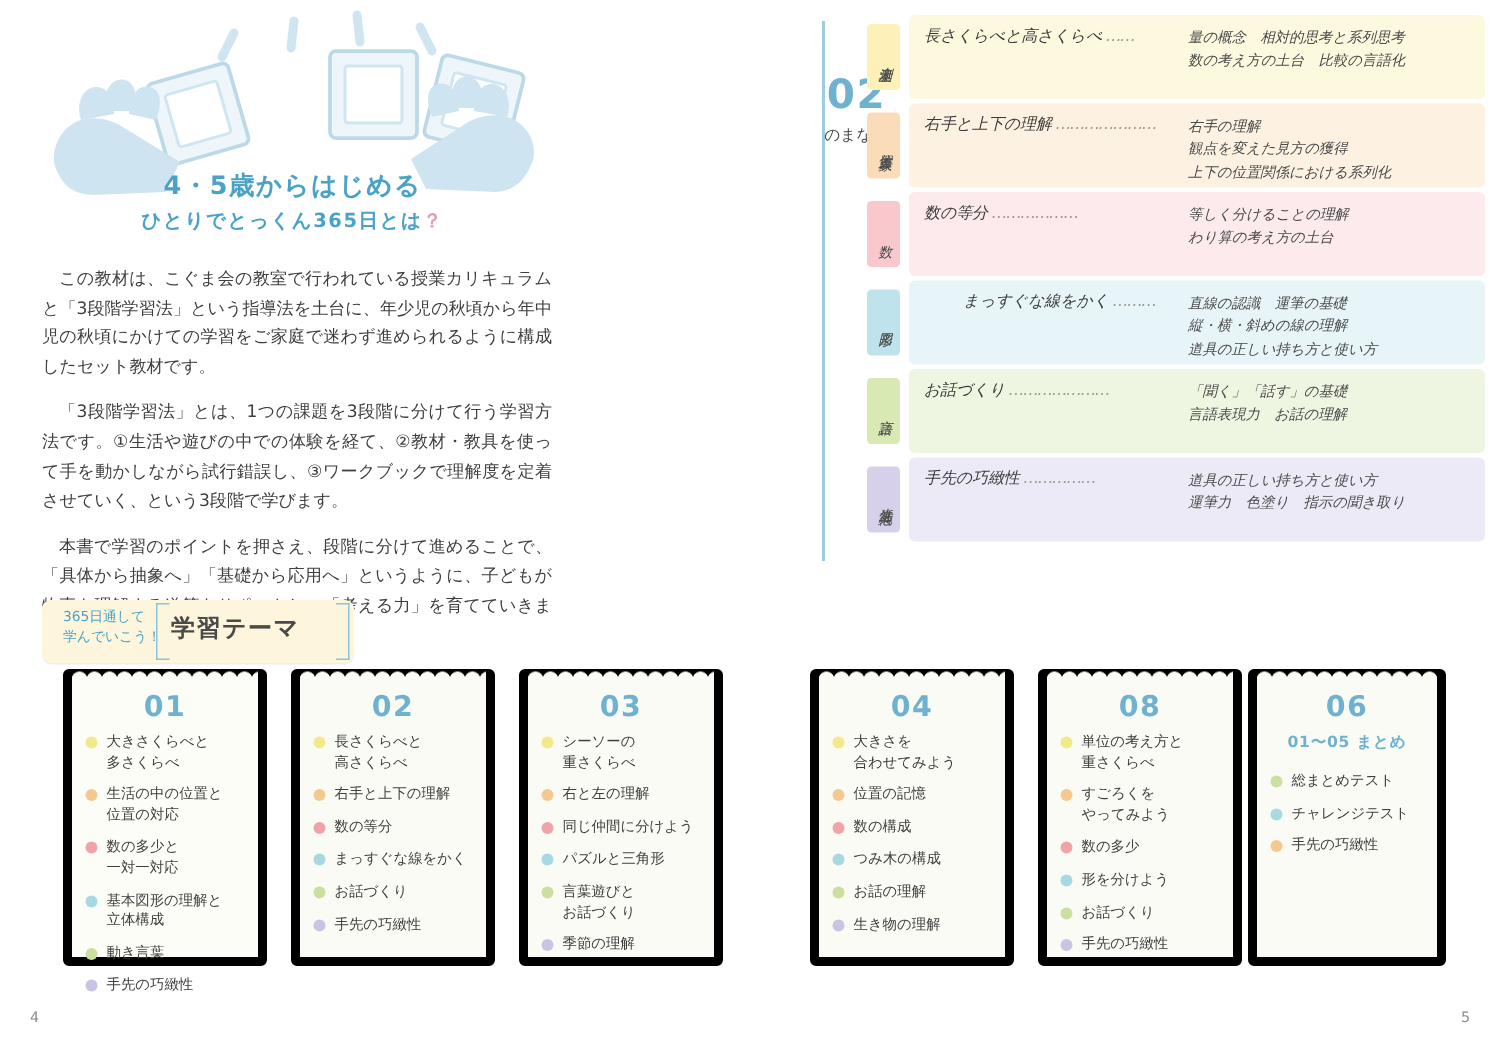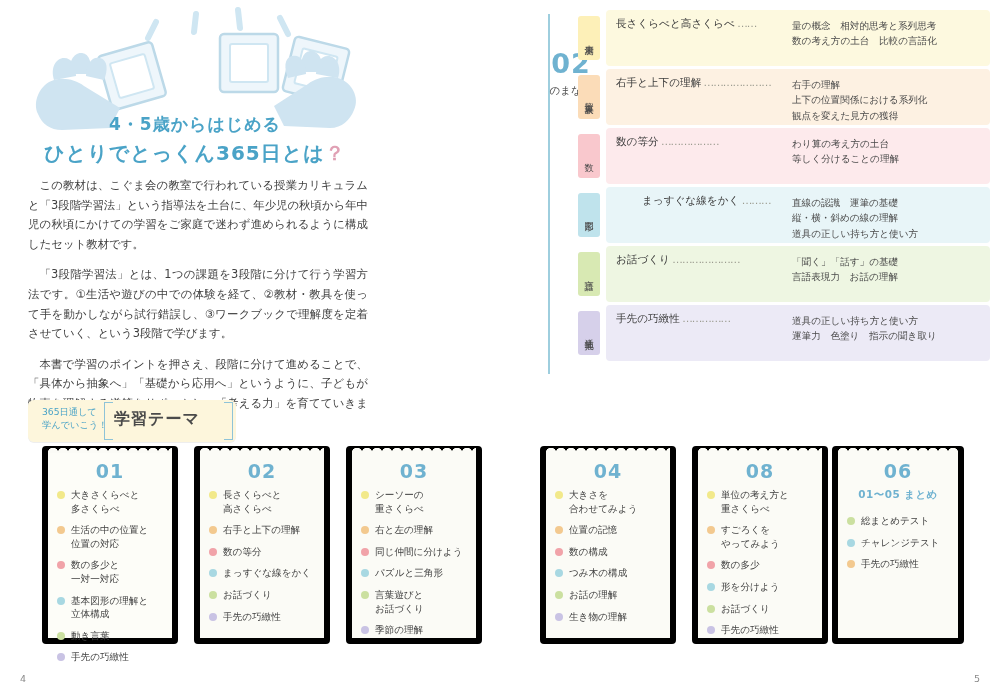--- a/index.html
+++ b/index.html
@@ -19,21 +19,21 @@
 
   .hero { position: absolute; left: 24px; top: 6px; width: 340px; height: 130px; }
   .hero svg { display: block; }
 
   .hero-title { position: absolute; left: 30px; top: 112px; width: 330px; text-align: center; }
   .hero-title .l1 {
     font-size: 17px; color: #4aa3c7; letter-spacing: 1px; line-height: 1.5;
     font-family: "DejaVu Sans", sans-serif; font-weight: 700;
   }
   .hero-title .l2 {
-    font-size: 20px; color: #4aa3c7; letter-spacing: 1px; line-height: 1.5;
+    font-size: 13px; color: #4aa3c7; letter-spacing: 1px; line-height: 1.5;
     font-family: "DejaVu Sans", sans-serif; font-weight: 700;
   }
   .hero-title .l2 .q { color: #e0a0b4; }
 
   .body-copy { position: absolute; left: 28px; top: 176px; width: 340px; }
   .body-copy p {
     margin: 0 0 11px 0;
     font-size: 11.4px; line-height: 1.72; color: #3f3f3f;
     text-align: justify;
     font-family: "DejaVu Sans", sans-serif;
@@ -110,21 +110,21 @@
   .chapter .clabel {
     margin-top: 4px; font-size: 10.5px; color: #4a4a4a; line-height: 1.35;
     font-family: "DejaVu Sans", sans-serif;
   }
   .spine {
     position: absolute; left: 28px; top: 14px; width: 2px; height: 360px;
     background: #9ecede;
   }
 
   .rows { position: absolute; left: 58px; top: 10px; width: 412px; }
-  .row { position: relative; height: 56px; margin-bottom: 3px; }
+  .row { position: relative; height: 56px; margin-bottom: 3px; font-style: italic; }
   .row .tag {
     position: absolute; left: 0; top: 6px; width: 22px; height: 44px;
     border-radius: 3px; display: flex; align-items: center; justify-content: center;
   }
   .row .tag span {
     font-size: 9.2px; color: #4a4a4a; writing-mode: vertical-rl;
     letter-spacing: 1px; font-family: "DejaVu Sans", sans-serif; line-height: 1.1;
   }
   .row .panel {
     position: absolute; left: 28px; right: 0; top: 0; height: 56px;
@@ -307,34 +307,34 @@
           </div>
         </div>
         <div class="row">
           <div class="tag" style="background: rgb(251, 220, 184);">
             <span>位置表象</span>
           </div>
           <div class="panel" style="background: rgb(253, 241, 226);">
             <div class="head">右手と上下の理解<span class="lead"> …………………</span></div>
             <div class="subs">
               <div>右手の理解</div>
+              <div>観点を変えた見方の獲得</div>
               <div>上下の位置関係における系列化</div>
-              <div>観点を変えた見方の獲得</div>
             </div>
           </div>
         </div>
         <div class="row">
           <div class="tag" style="background: rgb(249, 200, 205);">
             <span>数</span>
           </div>
           <div class="panel" style="background: rgb(253, 234, 236);">
             <div class="head">数の等分<span class="lead"> ………………</span></div>
             <div class="subs">
+              <div>等しく分けることの理解</div>
               <div>わり算の考え方の土台</div>
-              <div>等しく分けることの理解</div>
             </div>
           </div>
         </div>
         <div class="row">
           <div class="tag" style="background: rgb(191, 227, 236);">
             <span>図形</span>
           </div>
           <div class="panel" style="background: rgb(232, 245, 248); padding-left: 36px;">
             <div class="head">まっすぐな線をかく<span class="lead"> ………</span></div>
             <div class="subs">

